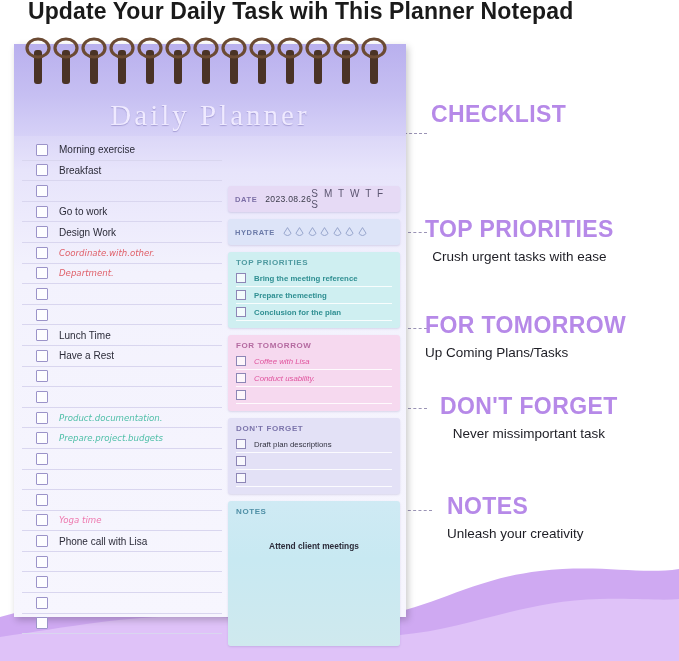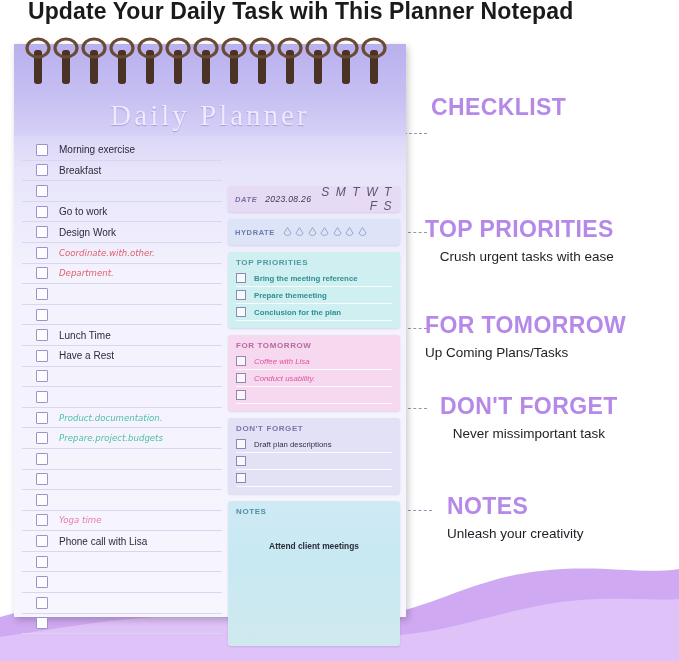--- a/index.html
+++ b/index.html
@@ -137,40 +137,38 @@
   }
 
   
   .card-date {
     background: #e6daf5;
     height: 26px;
     display: flex;
     align-items: center;
     padding: 0 7px;
     box-sizing: border-box;
-    font-style: italic;
   }
   .date-lbl {
     font-size: 7.5px;
     font-weight: bold;
     letter-spacing: .6px;
     color: #7c6ea6;
   }
   .date-val {
     font-size: 8.6px;
     color: #3b3b4a;
     margin-left: 8px;
     letter-spacing: .3px;
   }
   .dow {
     margin-left: auto;
-    font-size: 12px;
+    font-size: 10px;
     letter-spacing: 1.6px;
     color: #5b5570;
-    text-align: right;
   }
 
   
   .card-hydrate {
     background: #dde4f8;
     height: 26px;
     display: flex;
     align-items: center;
     padding: 0 7px;
     box-sizing: border-box;
@@ -497,27 +495,27 @@
   </g>
 </svg>
 
 <div class="leader" style="left:205px; top:133px; width:222px;"></div>
 <div class="leader-v" style="left:205px; top:133px; height:22px;"></div>
 <div class="leader" style="left:392px; top:232px; width:35px;"></div>
 <div class="leader" style="left:392px; top:328px; width:35px;"></div>
 <div class="leader" style="left:392px; top:408px; width:35px;"></div>
 <div class="leader" style="left:392px; top:510px; width:40px;"></div>
 
-<div class="anno" style="left:431px; top:94px;text-align:center;">
+<div class="anno" style="left:431px; top:101px;text-align:center;">
   <div class="anno-title">CHECKLIST</div>
 </div>
 
 <div class="anno" style="left:425px; top:216px;">
   <div class="anno-title">TOP PRIORITIES</div>
-  <div class="anno-sub" style="text-align:right;">Crush urgent tasks with ease</div>
+  <div class="anno-sub" style="text-align:center;">Crush urgent tasks with ease</div>
 </div>
 
 <div class="anno" style="left:425px; top:312px;">
   <div class="anno-title">FOR TOMORROW</div>
   <div class="anno-sub" style="text-align:left;">Up Coming Plans/Tasks</div>
 </div>
 
 <div class="anno" style="left:440px; top:393px;">
   <div class="anno-title">DON'T FORGET</div>
   <div class="anno-sub" style="text-align:center;">Never missimportant task</div>

